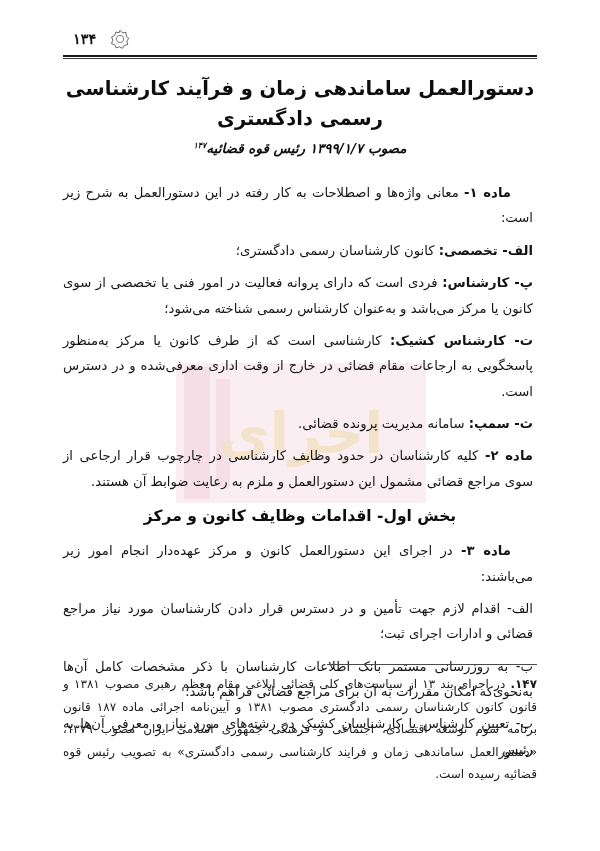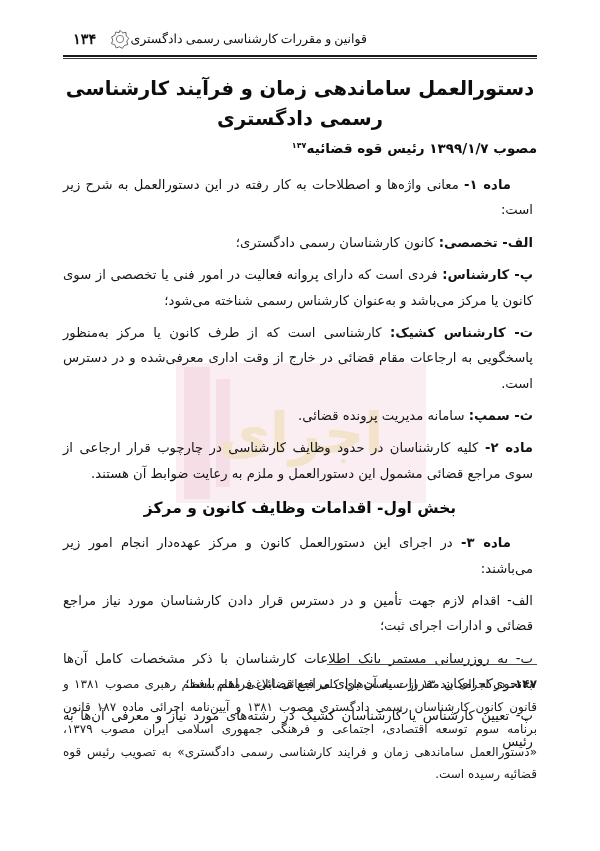--- a/index.html
+++ b/index.html
@@ -122,26 +122,27 @@
   .doc-title {
     text-align: center;
     font-size: 19.5px;
     font-weight: bold;
     line-height: 1.52;
     color: #0d0d0d;
     margin: 0 0 6px 0;
     letter-spacing: -0.2px;
   }
   .doc-subtitle {
-    text-align: right;
+    text-align: center;
     font-size: 13.5px;
     font-weight: bold;
     color: #0d0d0d;
-    margin: 0 0 14px 0;
+    margin: 0 0 22px 0;
     line-height: 1.4;
+    font-style: italic;
   }
   .fn-ref {
     font-size: 8px;
     vertical-align: super;
     font-weight: bold;
   }
 
   p.body {
     margin: 0 4px 7px 0;
     font-size: 13.2px;
@@ -196,21 +197,20 @@
     <div class="wm-bar wm-bar-b"></div>
     <div class="wm-glyphs">اجرای</div>
   </div>
 
   <div class="header">
     <div class="page-number">۱۳۴</div>
     <svg class="ornament" viewBox="0 0 24 24" aria-hidden="true">
       <polygon points="12,1.5 15,4.6 19.2,4.1 19.4,8.3 22.5,11.1 20.2,14.6 21.3,18.7 17.2,19.8 14.9,23.2 11.2,21.3 7.5,22.8 5.7,19 1.8,17.5 3.3,13.5 2,9.5 5.7,7.6 7,3.6 11,4.5" fill="none" stroke="#5a5a5a" stroke-width="1.1" stroke-linejoin="round"></polygon>
       <circle cx="12" cy="12" r="4.4" fill="none" stroke="#6a6a6a" stroke-width="1"></circle>
     </svg>
-    <div class="header-title">قوانین و مقررات کارشناسی رسمی دادگستری</div>
   </div>
   <div class="header-rule-thick"></div>
   <div class="header-rule-thin"></div>
 
   <div class="content">
 
     <h1 class="doc-title">دستورالعمل ساماندهی زمان و فرآیند کارشناسی رسمی دادگستری</h1>
 
     <div class="doc-subtitle">
       <span>مصوب ۱۳۹۹/۱/۷ رئیس قوه قضائیه</span><span class="fn-ref">۱۴۷</span>

